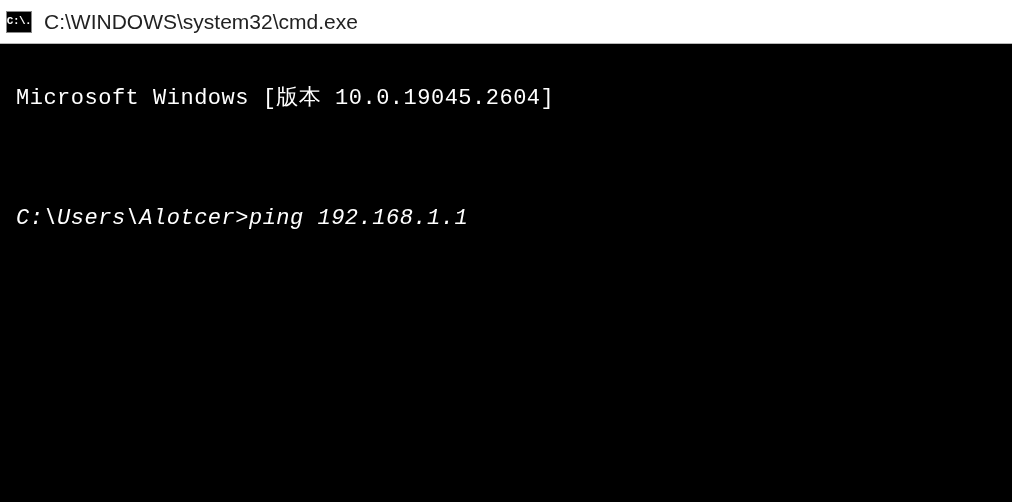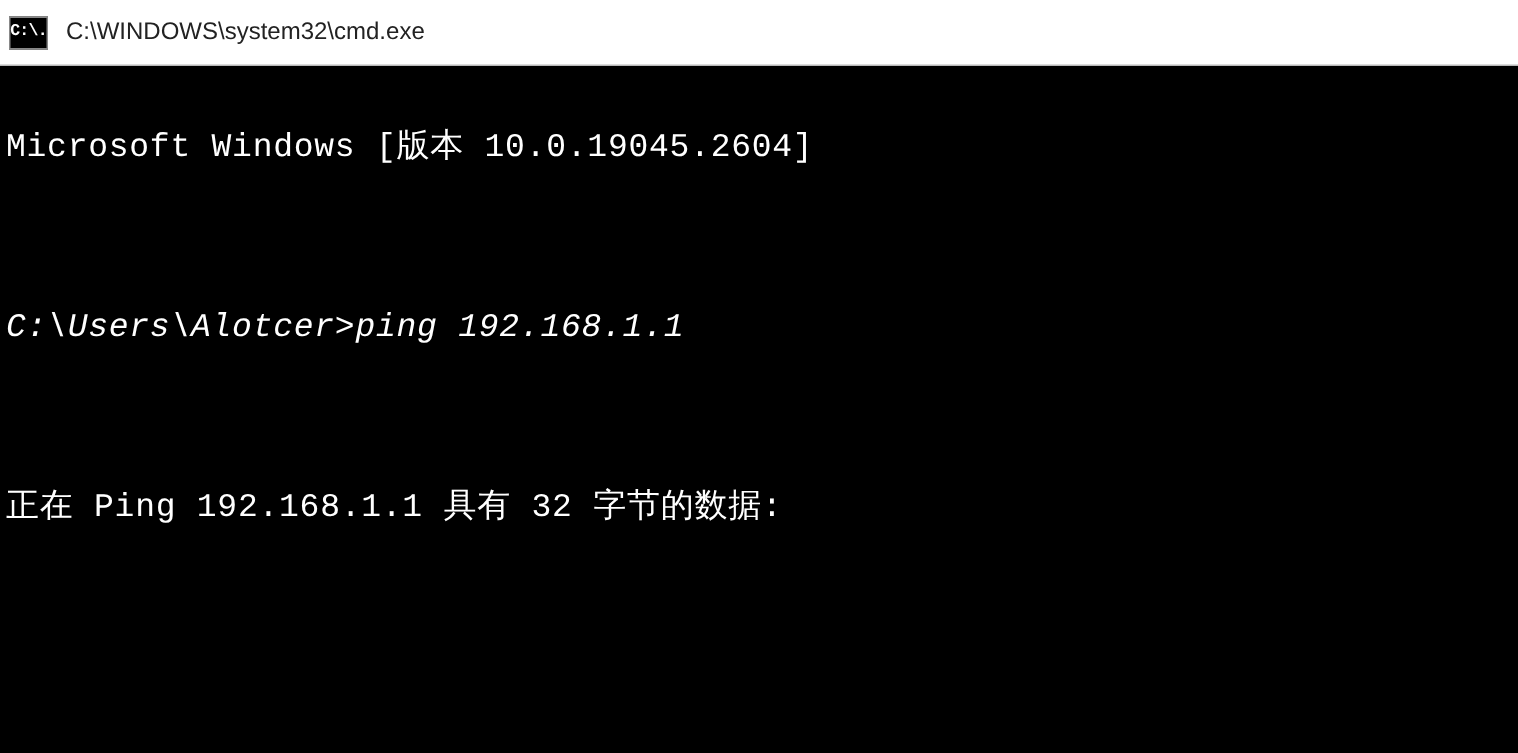--- a/index.html
+++ b/index.html
@@ -34,36 +34,37 @@
   .cmd-icon-text {
     color: #fff;
     font-family: "Courier New", monospace;
     font-size: 11px;
     font-weight: bold;
     letter-spacing: -0.5px;
     line-height: 1;
   }
   .title-text {
     color: #222;
-    font-size: 16px;
+    font-size: 21px;
     font-family: "Segoe UI", "Microsoft YaHei", sans-serif;
     white-space: nowrap;
   }
   .terminal {
     background: #000;
     color: #fff;
     font-size: 22px;
     line-height: 30px;
     padding: 10px 4px 0 4px;
     white-space: pre;
     letter-spacing: 0.5px;
     font-family: "NSimSun", "SimSun", "Consolas", "Courier New", monospace;
     height: 458px;
     box-sizing: border-box;
     overflow: hidden;
+    margin-left: 12px;
   }
   .terminal div {
     min-height: 30px;
   }
   .cmd-after {
     letter-spacing: 0.5px;
     font-style: italic;
   }
 </style>
 </head>
@@ -74,20 +75,19 @@
     <span class="cmd-icon-text">C:\.</span>
   </div>
   <span class="title-text">C:\WINDOWS\system32\cmd.exe</span>
 </div>
 
 <div class="terminal">
 <div>Microsoft Windows [版本 10.0.19045.2604]</div>
 <div></div>
 <div class="cmd-after">C:\Users\Alotcer&gt;ping 192.168.1.1</div>
 <div></div>
-<div>正在 Ping 192.168.1.1 具有 32 字节的数据:</div>
 
 
 
 
 
 
 </div>
 
 </body></html>

